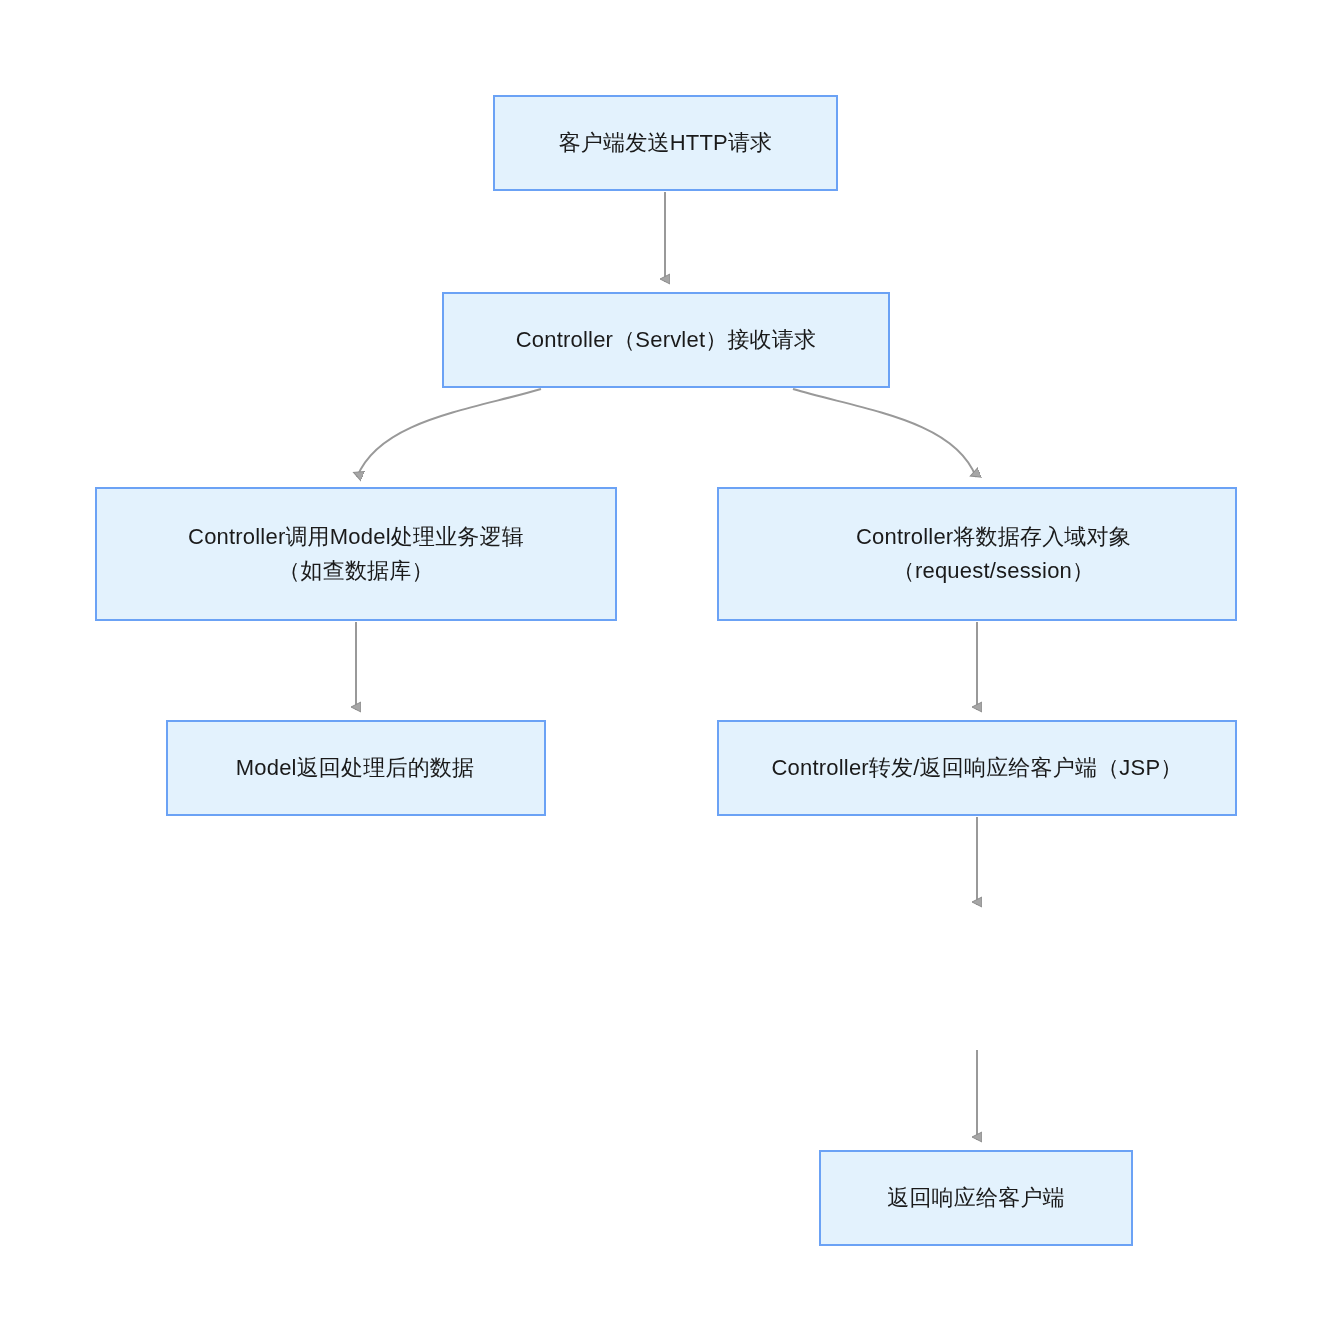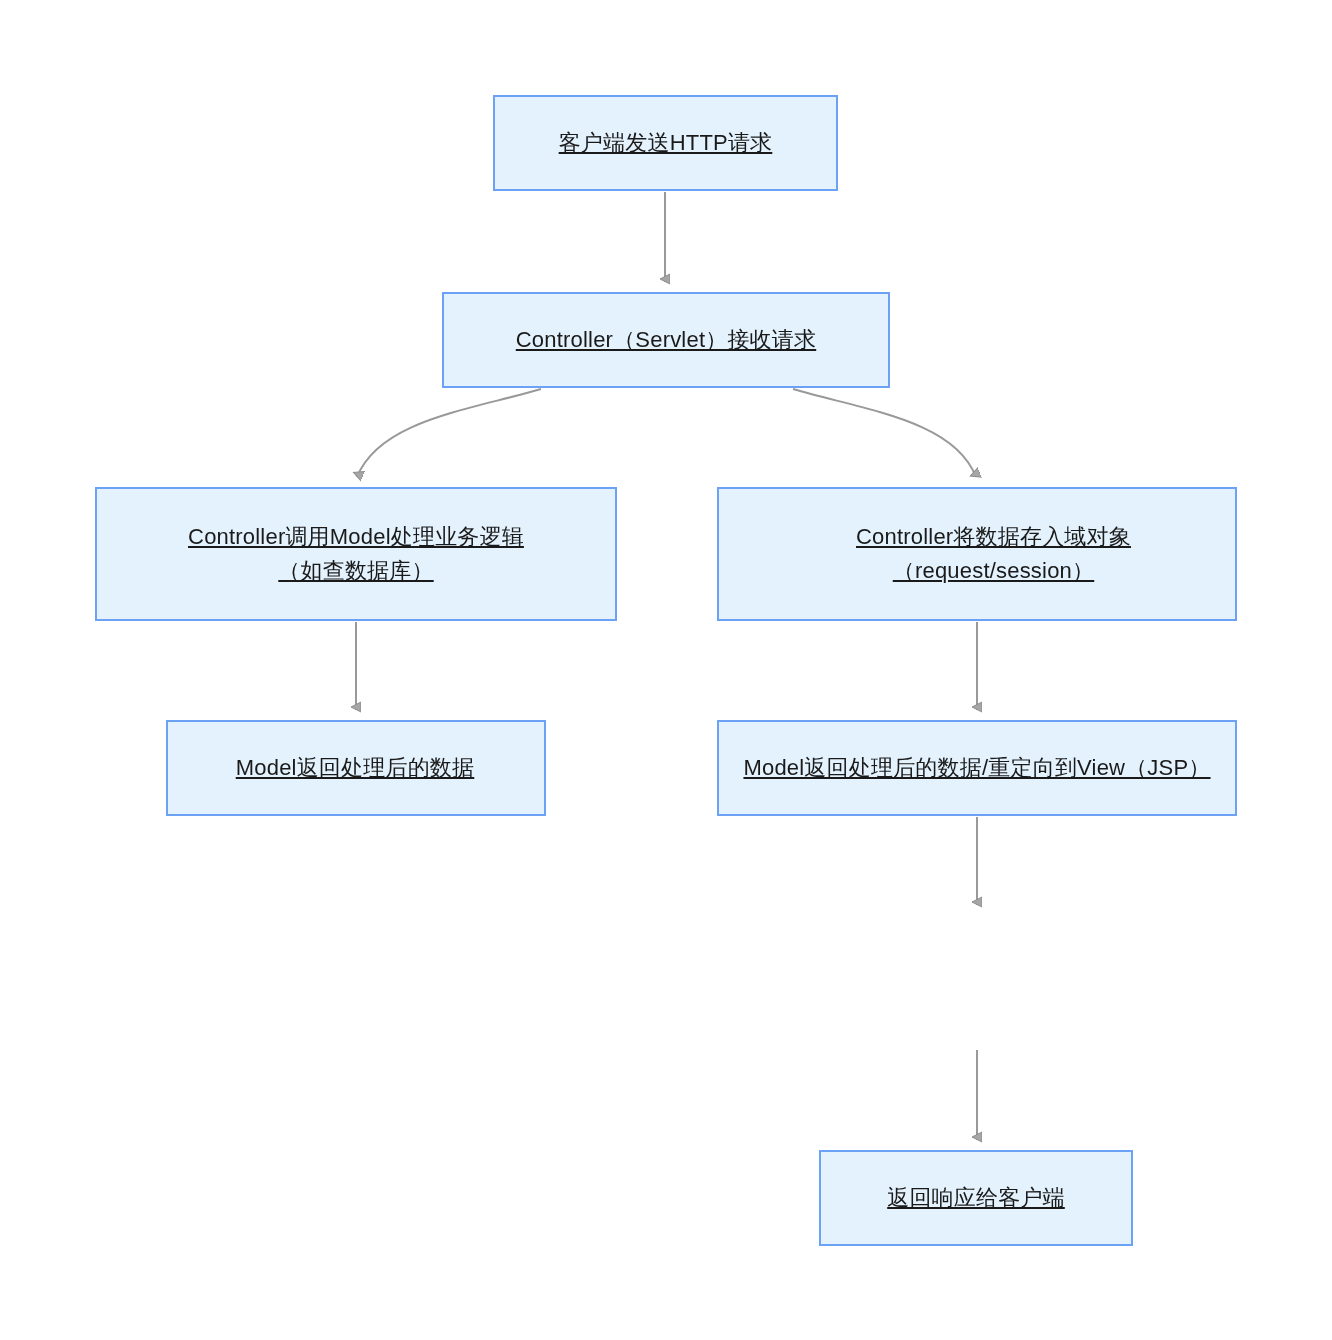--- a/index.html
+++ b/index.html
@@ -35,21 +35,20 @@
     display: flex;
     align-items: center;
     justify-content: center;
     text-align: center;
     color: #1a1a1a;
     font-size: 22px;
     line-height: 1.55;
     letter-spacing: 0.2px;
     padding: 6px 14px;
     font-weight: 400;
-    text-decoration: underline;
   }
   .node span {
     display: block;
     white-space: pre-line;
   }
   
   #n-client   { left: 493px;  top: 95px;   width: 345px; height: 96px; }
   #n-ctrl     { left: 442px;  top: 292px;  width: 448px; height: 96px; }
   #n-model    { left: 95px;   top: 487px;  width: 522px; height: 134px; }
   #n-scope    { left: 717px;  top: 487px;  width: 520px; height: 134px; padding-left: 47px; }
@@ -101,21 +100,21 @@
   <div class="node" id="n-scope">
     <span>Controller将数据存入域对象
 （request/session）</span>
   </div>
 
   <div class="node" id="n-modelret">
     <span>Model返回处理后的数据</span>
   </div>
 
   <div class="node" id="n-forward">
-    <span>Model返回处理后的数据/重定向到View（JSP）</span>
+    <span>Controller转发/返回响应给客户端（JSP）</span>
   </div>
 
 
   <div class="node" id="n-resp">
     <span>返回响应给客户端</span>
   </div>
 
 </div>
 
 </body></html>

